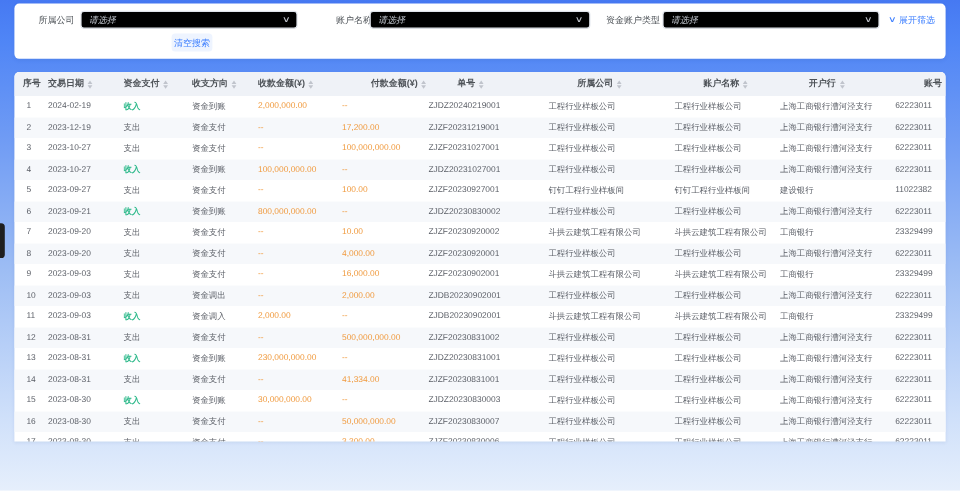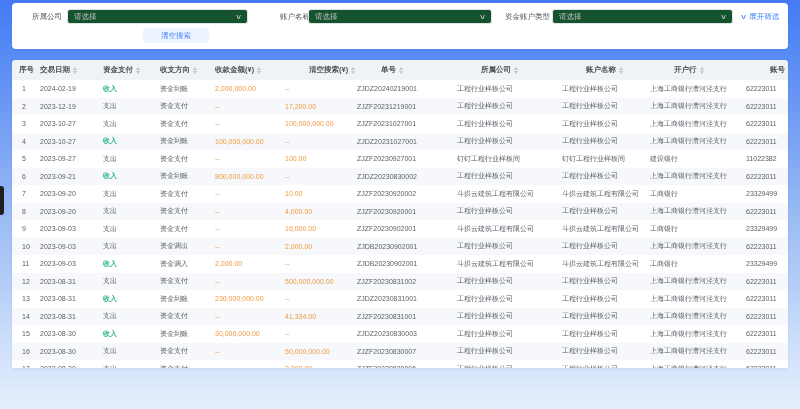--- a/index.html
+++ b/index.html
@@ -25,29 +25,29 @@
   .drawer-handle{position:absolute;left:0;top:186px;width:4px;height:29px;
     background:#1f1f1f;border-radius:0 3px 3px 0;}
 
   
   .filter-card{position:relative;margin:3px 12px 0;height:46px;background:#fff;
     border-radius:4px;box-shadow:0 1px 3px rgba(30,60,140,.08);}
   .f-label{position:absolute;top:6px;height:15px;line-height:15px;
     font-size:7.5px;color:#4e5358;}
   .f-select{position:absolute;top:6px;height:15px;border:1px solid #dfe3ea;
     border-radius:3px;display:flex;align-items:center;justify-content:space-between;
-    padding:0 6px;font-size:7.5px;color:#bfc4cc;background:#14532d;cursor:pointer;}
+    padding:0 6px;font-size:7.5px;color:#bfc4cc;background:#000000;cursor:pointer;font-style:italic;}
   .chev{font-size:7px;color:#c0c4cc;transform:scaleX(1.4);line-height:1;}
   .expand-link{position:absolute;top:6px;left:729px;height:15px;display:flex;
     align-items:center;gap:3px;font-size:7.5px;color:var(--accent);cursor:pointer;}
   .expand-link .chev{color:var(--accent);}
   .search-btn{position:absolute;left:18px;top:25px;width:106px;height:15px;
     background:var(--accent);border:none;border-radius:3px;color:#fff;
     font-size:7.5px;cursor:pointer;}
-  .clear-btn{position:absolute;left:131px;top:25px;height:15px;padding:0 18px;
+  .clear-btn{position:absolute;left:131px;top:25px;height:15px;padding:0 2px;
     background:#eef4ff;border:none;border-radius:3px;color:var(--accent);
     font-size:7.5px;cursor:pointer;}
 
   
   .table-card{position:relative;margin:11px 12px 0;height:308px;background:#fff;
     border-radius:4px 4px 0 0;overflow:hidden;box-shadow:0 1px 3px rgba(30,60,140,.08);}
   .thead{display:flex;height:20px;align-items:center;background:#eff2f7;
     padding-left:7px;white-space:nowrap;}
   .th{flex:none;display:flex;align-items:center;font-size:7.5px;font-weight:bold;
     color:#4e5358;overflow:hidden;}
@@ -126,21 +126,21 @@
           </span>
         </div>
         <div class="th col-receipt" style="width: 94px;">
           <span>收款金额(¥)</span>
           <span class="sort">
             <i class="up"></i>
             <i class="dn"></i>
           </span>
         </div>
         <div class="th col-payment" style="width: 72px;">
-          <span>清空搜索(¥)</span>
+          <span>付款金额(¥)</span>
           <span class="sort">
             <i class="up"></i>
             <i class="dn"></i>
           </span>
         </div>
         <div class="th col-order_no" style="width: 100px;">
           <span>单号</span>
           <span class="sort">
             <i class="up"></i>
             <i class="dn"></i>

